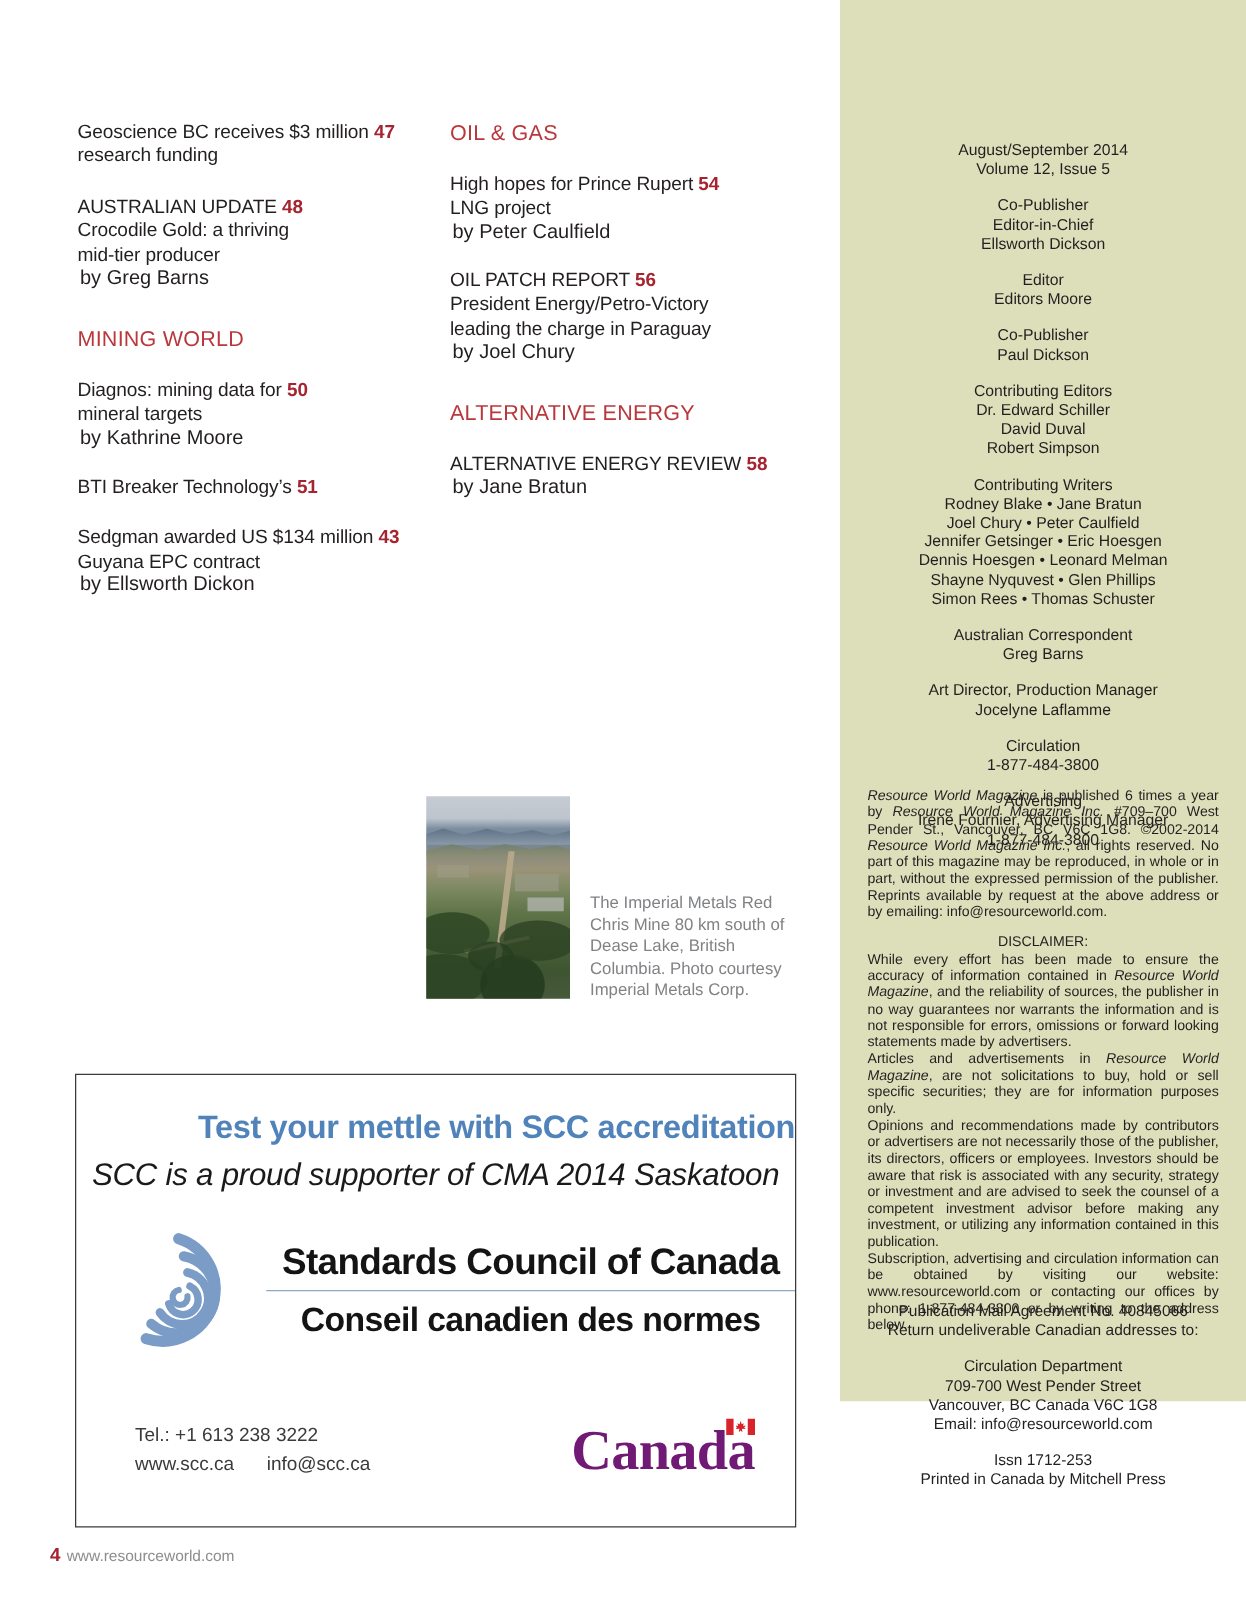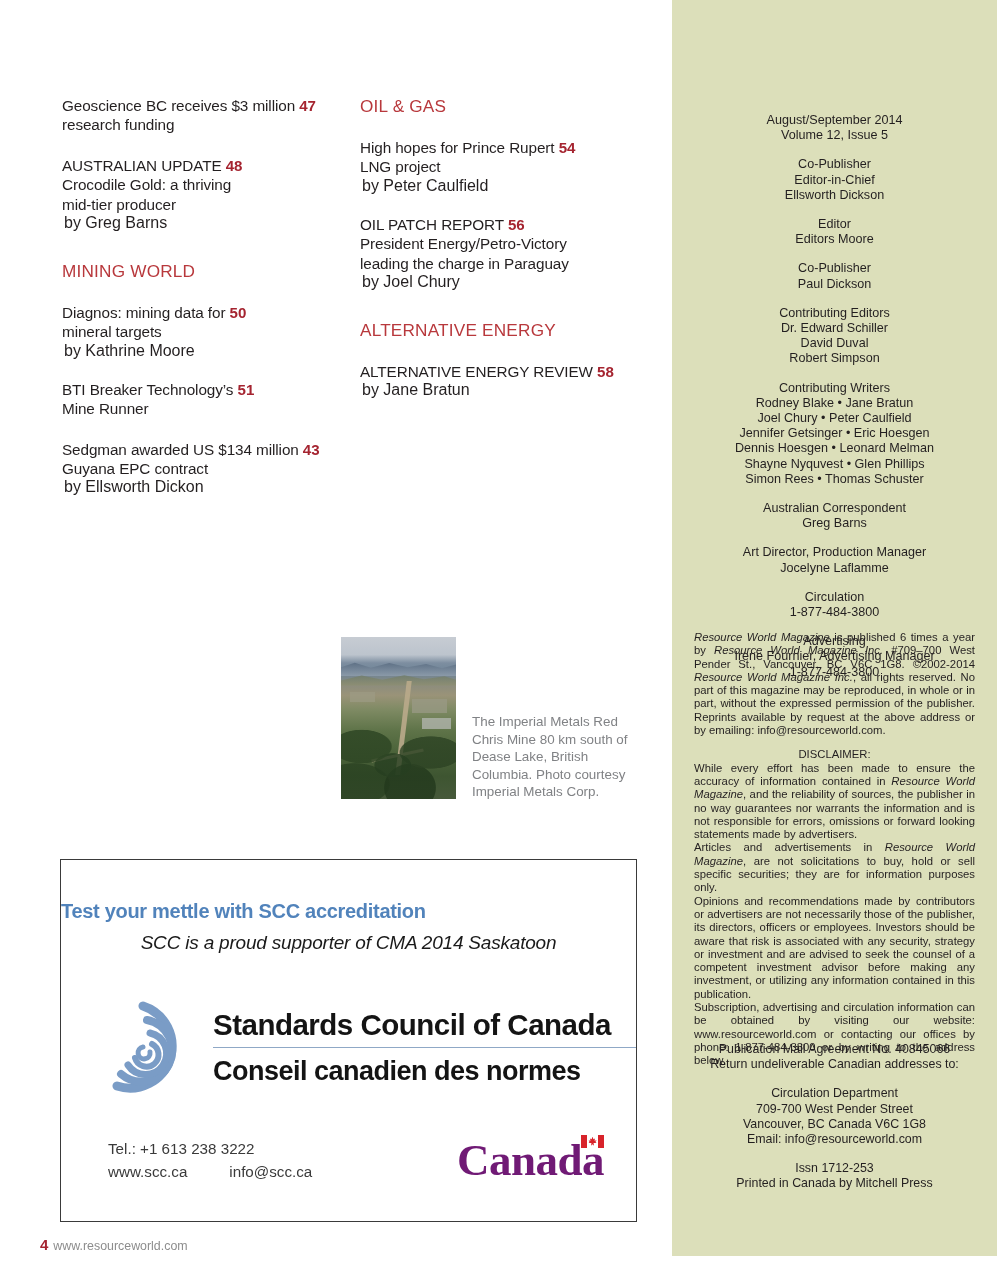--- a/index.html
+++ b/index.html
@@ -27,21 +27,21 @@
   #toc-area {
     position: absolute;
     left: 0; top: 0;
     width: 672px; height: 1280px;
     background: #ffffff;
   }
 
   #masthead {
     position: absolute;
     left: 672px; top: 0;
-    width: 325px; height: 1256px;
+    width: 325px; height: 1121px;
     background: #dcdfba;
   }
 
   
   .toc-col {
     position: absolute;
     top: 96px;
   }
   #col-left  { left: 62px;  width: 268px; }
   #col-mid   { left: 360px; width: 270px; }
@@ -169,40 +169,41 @@
   
   #ad {
     position: absolute;
     left: 60px; top: 859px;
     width: 577px; height: 363px;
     border: 1.5px solid #3a3a3a;
     background: #ffffff;
     box-sizing: border-box;
   }
   #ad-head {
-    text-align: left;
-    margin-top: 40px;
-    font-size: 20px;
+    text-align: right;
+    margin-top: 26px;
+    font-size: 26px;
     font-weight: bold;
     color: #5183bb;
     letter-spacing: -0.3px;
   }
   #ad-sub {
     text-align: center;
     margin-top: 9px;
-    font-size: 19px;
+    font-size: 25px;
     font-style: italic;
     color: #1a1a1a;
     letter-spacing: -0.2px;
   }
   #ad-logo-row {
     display: flex;
     align-items: center;
-    margin-top: 46px;
+    margin-top: 30px;
     padding-left: 34px;
+    text-align: center;
   }
   #scc-mark {
     width: 96px; height: 96px;
     flex: 0 0 96px;
     position: relative;
   }
   #scc-mark svg { display: block; }
   #scc-words {
     margin-left: 22px;
     flex: 1 1 auto;
@@ -233,21 +234,21 @@
     display: flex;
     align-items: flex-end;
     padding: 0 28px 0 47px;
     box-sizing: border-box;
   }
   #ad-contact {
     font-size: 15.2px;
     line-height: 23px;
     color: #3a3a3a;
   }
-  #ad-contact .contact-row2 { display: flex; gap: 42px; }
+  #ad-contact .contact-row2 { display: flex; gap: 26px; }
   #canada-wordmark {
     margin-left: auto;
     position: relative;
     padding-right: 4px;
   }
   #canada-text {
     font-family: "Liberation Serif", serif;
     font-size: 45px;
     line-height: 46px;
     color: #701a75;
@@ -358,21 +359,20 @@
 
 
       <div class="entry">
         <div class="entry-line"><span>Diagnos: mining data for</span> <span class="pg">50</span></div>
         <div class="entry-line">mineral targets</div>
         <div class="byline">by Kathrine Moore</div>
       </div>
 
       <div class="entry">
         <div class="entry-line"><span>BTI Breaker Technology’s</span> <span class="pg">51</span></div>
-        <div class="entry-line">Mine Runner</div>
       </div>
 
       <div class="entry">
         <div class="entry-line"><span>Sedgman awarded US $134 million</span> <span class="pg">43</span></div>
         <div class="entry-line">Guyana EPC contract</div>
         <div class="byline">by Ellsworth Dickon</div>
       </div>
     </div>
 
     <div class="toc-col" id="col-mid">

